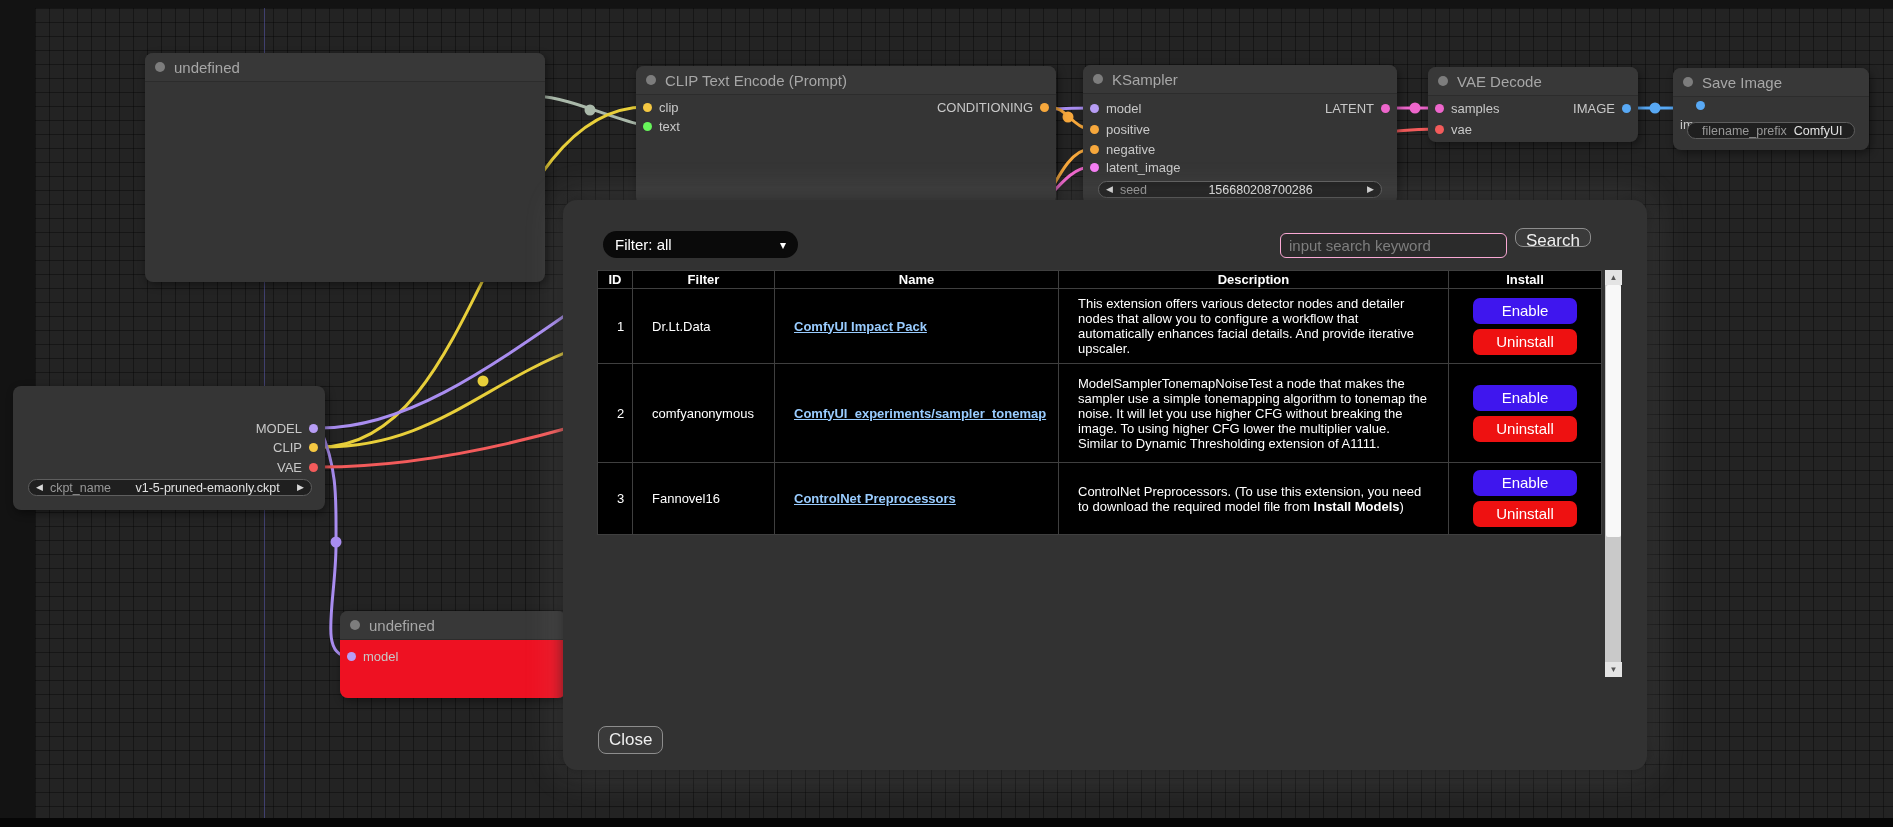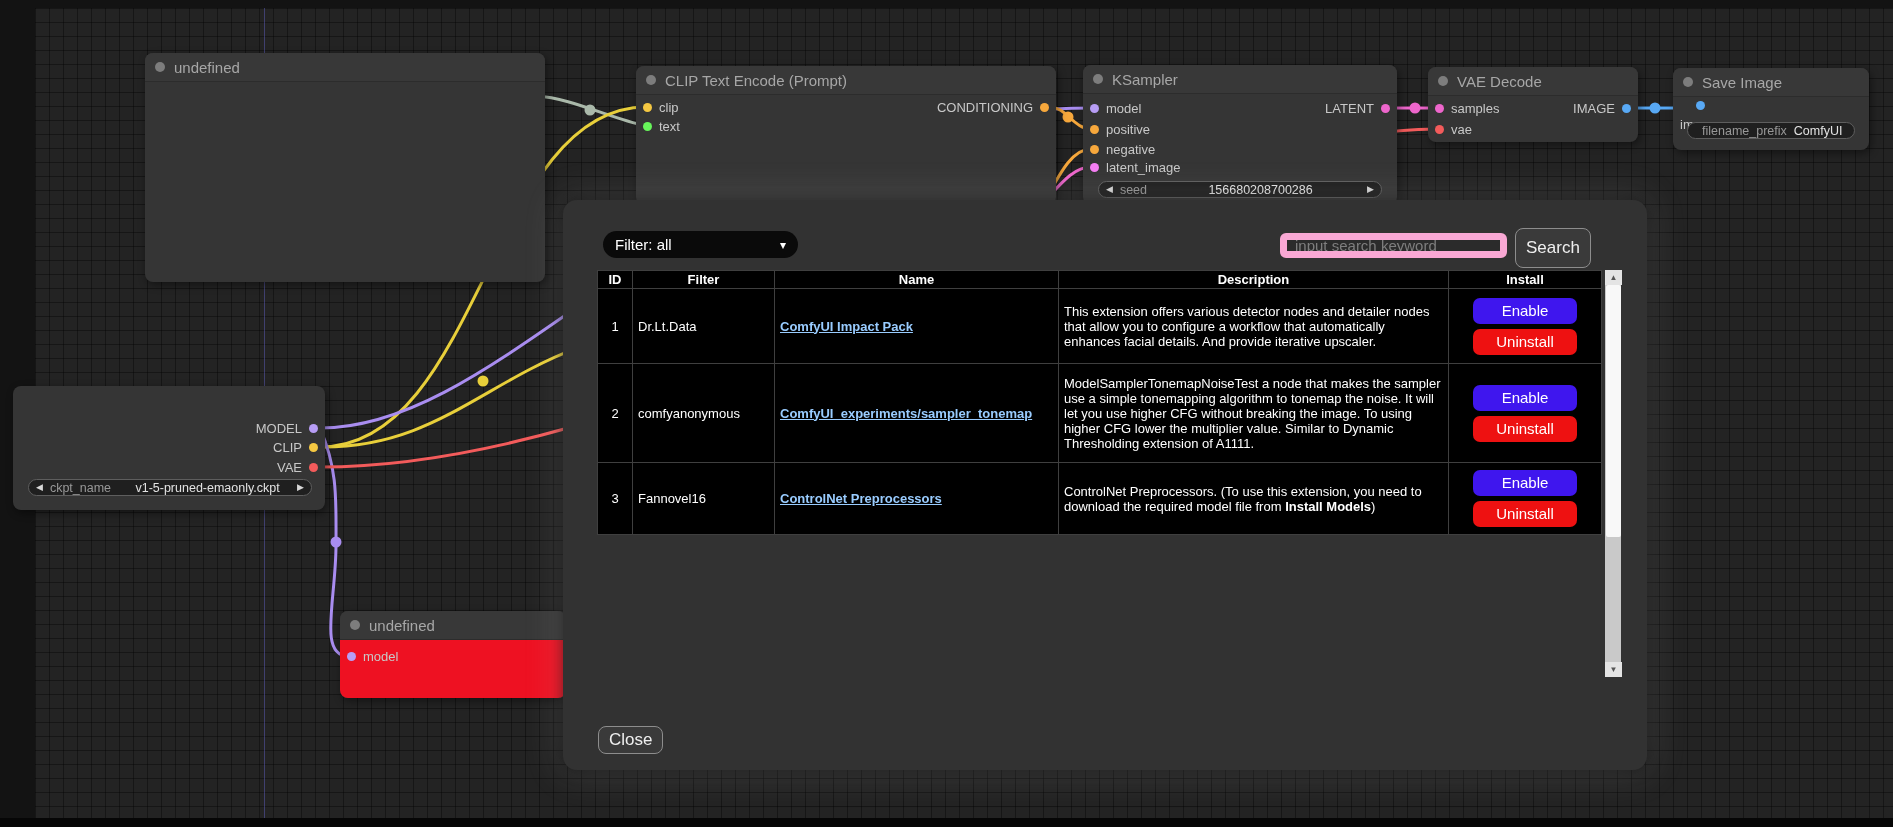--- a/index.html
+++ b/index.html
@@ -30,31 +30,31 @@
   .wval{flex:1;text-align:center;color:#e2e2e2;overflow:hidden;white-space:nowrap;}
   .wval.right{text-align:right;padding-right:6px;}
   
   .modal{position:absolute;left:563px;top:200px;width:1084px;height:570px;z-index:10;background:#323232;
         border-radius:14px;box-shadow:0 0 34px 6px rgba(190,190,190,.16),0 0 14px rgba(0,0,0,.6);}
   .filter-select{position:absolute;left:40px;top:31px;width:195px;height:27px;box-sizing:border-box;
         background:#0a0a0a;color:#fff;border-radius:14px;display:flex;align-items:center;
         padding:0 12px;font-size:15px;cursor:pointer;}
   .filter-select .chev{margin-left:auto;font-size:12px;color:#fff;}
   .search-input{position:absolute;left:717px;top:33px;width:227px;height:25px;box-sizing:border-box;
-        background:#2b2b2b;border:7px solid #f9a8d4;border-radius:6px;color:#e5e5e5;font-size:15px;
+        background:#2b2b2b;border:1px solid #f9a8d4;border-radius:6px;color:#e5e5e5;font-size:15px;
         padding:0 8px;outline:none;}
   .search-input::placeholder{color:#7e7e7e;}
   .btn-plain{background:#3a3a3a;border:1px solid #8d8d8d;border-radius:8px;color:#efefef;
         font-size:17px;padding:2px 10px;cursor:pointer;font-family:inherit;}
-  .search-btn{position:absolute;left:952px;top:28px;height:40px;}
+  .search-btn{position:absolute;left:952px;top:28px;height:19px;}
   .close-btn{position:absolute;left:35px;top:526px;height:28px;}
   .tablewrap{position:absolute;left:34px;top:70px;width:1024px;height:407px;display:flex;}
   table.ext{border-collapse:collapse;width:1004px;align-self:flex-start;background:#000;color:#fff;
         font-size:13px;table-layout:fixed;}
-  table.ext th,table.ext td{border:1px solid #3f3f3f;padding:2px 5px;vertical-align:middle;box-sizing:border-box;}
+  table.ext th,table.ext td{border:1px solid #3f3f3f;padding:2px 19px;vertical-align:middle;box-sizing:border-box;}
   table.ext th{background:#000;color:#fff;font-weight:bold;height:17px;padding:1px 4px;}
   td.c-id{text-align:center;}
   td.c-name a{color:#99ccff;font-weight:bold;text-decoration:underline;cursor:pointer;}
   td.c-desc{font-size:13px;line-height:15px;padding:3px 5px;}
   td.c-install{text-align:center;}
   .ibtn{display:block;width:104px;height:26px;margin:5px auto;border:none;border-radius:7px;
         color:#fff;font-size:15px;cursor:pointer;font-family:inherit;line-height:26px;padding:0;}
   .ibtn.enable{background:#3f16ee;}
   .ibtn.uninstall{background:#ee1111;}
   .scrollbar{width:17px;height:407px;margin-left:3px;background:#c9c9c9;position:relative;border-radius:1px;}

